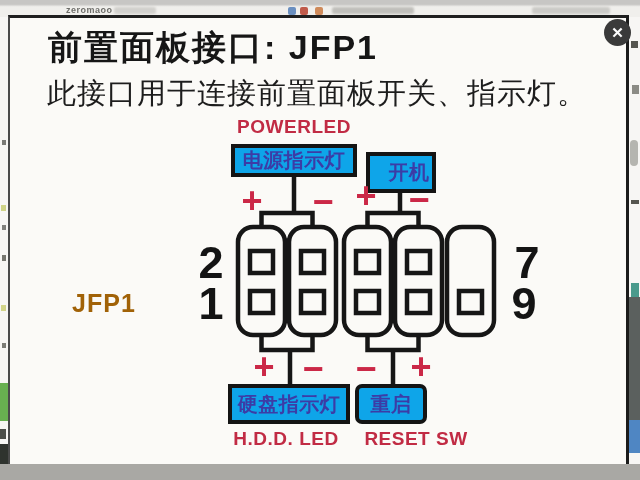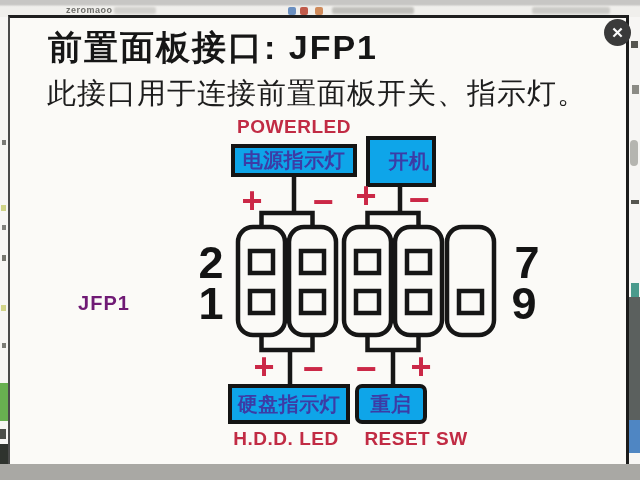--- a/index.html
+++ b/index.html
@@ -37,21 +37,21 @@
   .page-title { left:48px; top:25px; font-size:34px; font-weight:bold; color:#161616; letter-spacing:2px; }
   .page-sub   { left:47px; top:74px; font-size:29px; color:#1d1d1d; letter-spacing:1px; }
 
   .red-label  { font-size:19px; font-weight:bold; color:#c12b44; letter-spacing:.5px;
                 transform:translateX(-50%); }
   .cn-box { border:4px solid #141414; background:#0ea5e9; color:#3c3ca6; font-weight:bold;
             font-size:20px; display:flex; align-items:center; justify-content:center;
             letter-spacing:.5px; z-index:3; position:absolute; }
   .sign { font-size:36px; font-weight:800; color:#cb2847; transform:translate(-50%,-50%); line-height:1; }
   .pin-num { font-size:45px; font-weight:600; color:#141414; transform:translate(-50%,-50%); }
-  .jfp1 { font-size:20px; font-weight:600; color:#701a75; transform:translate(-50%,-50%); letter-spacing:1px; }
+  .jfp1 { font-size:25px; font-weight:600; color:#a16207; transform:translate(-50%,-50%); letter-spacing:1px; }
 
   svg.diagram { position:absolute; left:0; top:0; z-index:3; pointer-events:none; }
 </style>
 </head>
 <body>
 
 <div class="screen">
 
   <div class="top-bar">
     <span class="tb-user">zeromaoo</span>
@@ -126,21 +126,21 @@
       <rect x="407" y="291" width="23" height="22"></rect>
       <rect x="459" y="291" width="23" height="22"></rect>
     </g>
   </svg>
 
   <div class="abs red-label" style="left:294px; top:116px;">POWERLED</div>
 
   <div class="cn-box" style="left:231px; top:144px; width:126px; height:33px;">
     <span>电源指示灯</span>
   </div>
-  <div class="cn-box" style="left:366px; top:136px; width:70px; height:51px;padding-left:16px;">
+  <div class="cn-box" style="left:366px; top:152px; width:70px; height:41px;padding-left:16px;">
     <span>开机</span>
   </div>
 
   <span class="abs sign" style="left:252px; top:201px;">+</span>
   <span class="abs sign" style="left:323px; top:202px;">−</span>
   <span class="abs sign" style="left:366px; top:196px;">+</span>
   <span class="abs sign" style="left:419px; top:200px;">−</span>
 
   <span class="abs pin-num" style="left:211px; top:263px;">2</span>
   <span class="abs pin-num" style="left:211px; top:304px;">1</span>

